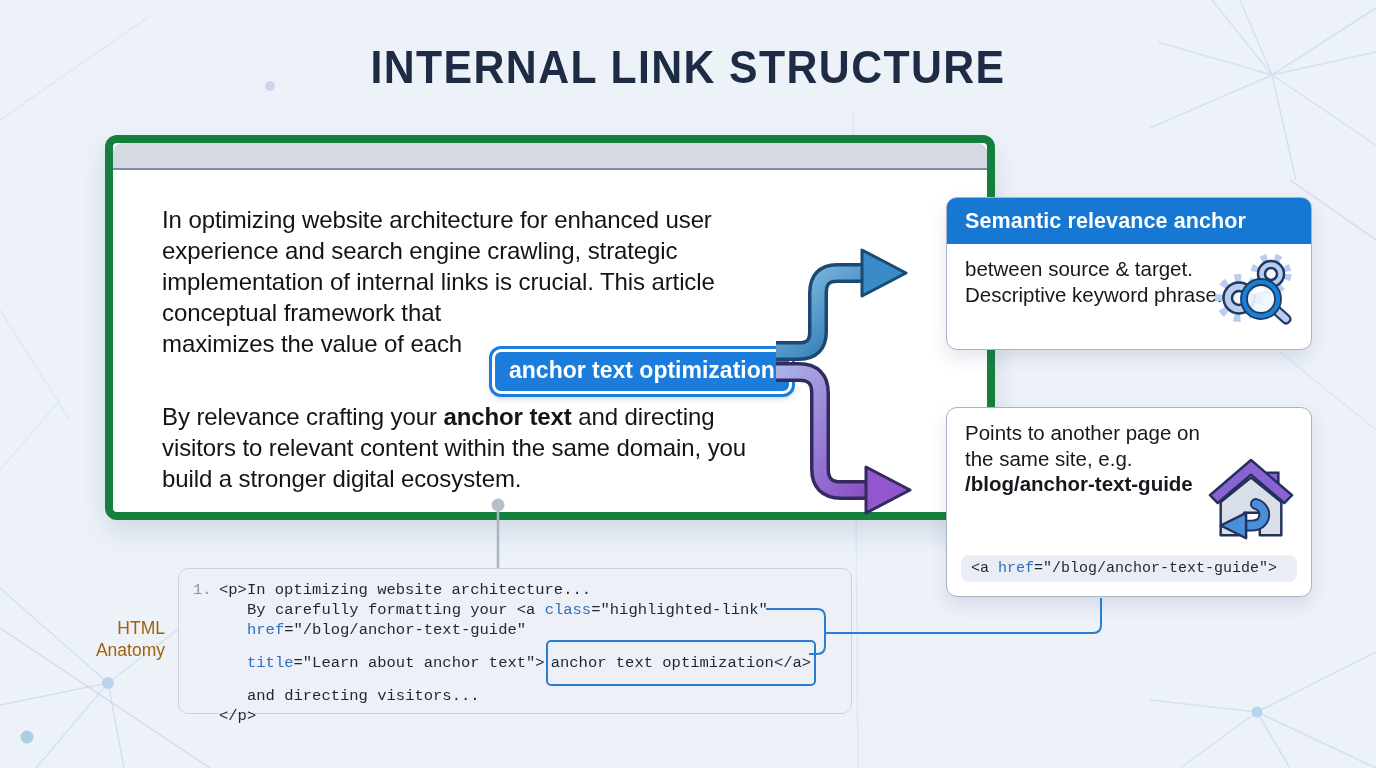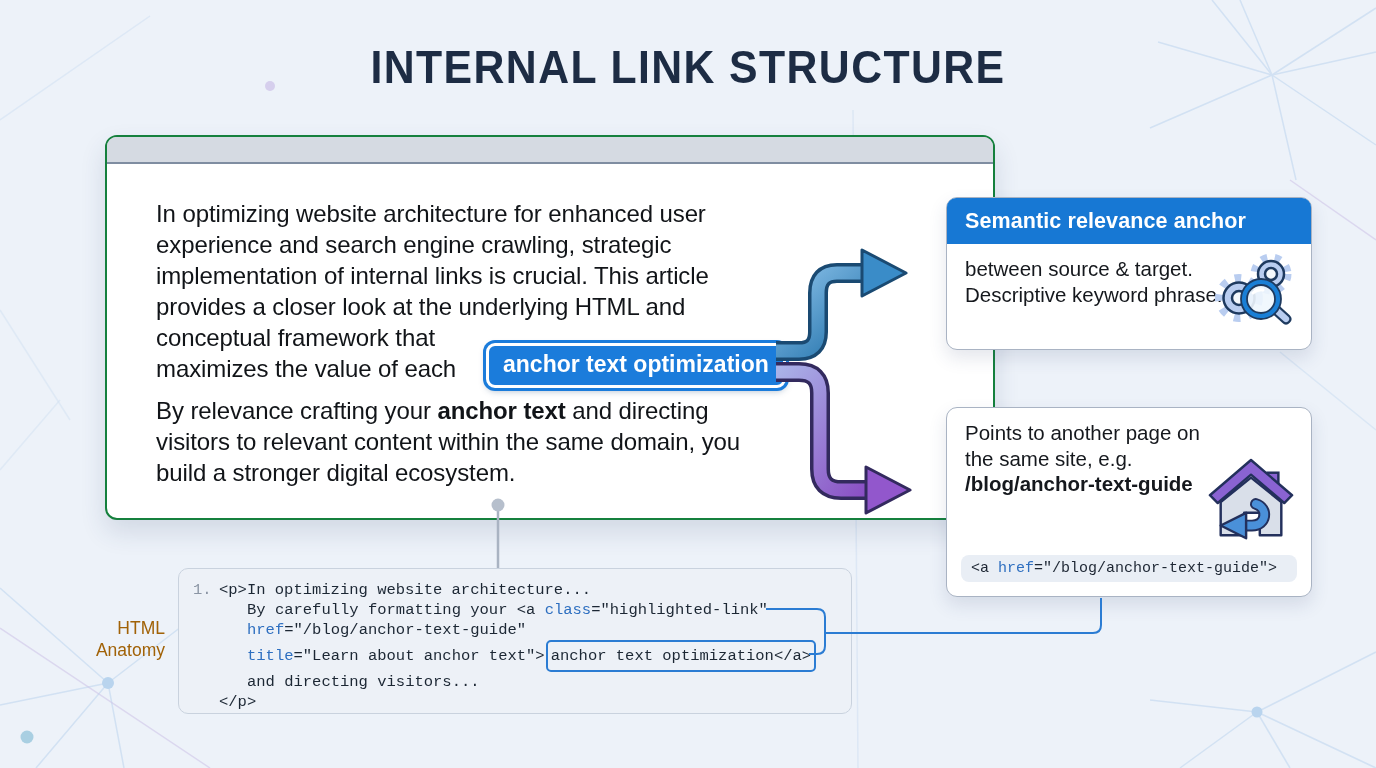--- a/index.html
+++ b/index.html
@@ -27,21 +27,21 @@
   h1.page-title{
     position:absolute;left:0;top:40px;width:100%;
     text-align:center;font-size:46px;font-weight:800;
     letter-spacing:1.5px;color:var(--title-ink);
     transform:scaleX(.93);
   }
 
   
   .browser-card{
     position:absolute;left:105px;top:135px;width:890px;height:385px;
-    background:#ffffff;border:2px solid #15803d;border-radius:12px;
+    background:#ffffff;border:8px solid #15803d;border-radius:12px;
     box-shadow:0 12px 26px rgba(45,65,105,.14);z-index:2;
   }
   .titlebar{
     position:absolute;left:0;top:0;right:0;height:27px;
     background:#d5dae2;border-bottom:2px solid #7f8da1;
     border-radius:9px 9px 0 0;
   }
   .para{position:absolute;font-size:24px;line-height:31px;color:#111418;letter-spacing:-.1px}
   .para .tl{white-space:nowrap}
   .p1{left:49px;top:61px}
@@ -91,21 +91,21 @@
     background:#edf1f7;border:1.5px solid #c9d2de;border-radius:10px;
     padding-top:11px;z-index:2;
   }
   .code-line{
     white-space:pre;font-family:"Liberation Mono","DejaVu Sans Mono",monospace;
     font-size:15.5px;line-height:20px;color:#1c2734;display:flex;align-items:center;
   }
   .pl1{padding-left:14px}.pl2{padding-left:68px}.pl3{padding-left:40px}
   .ln{color:#8b95a4;display:inline-block;width:26px}
   .code-box{
-    border:2px solid #2b7cd3;border-radius:5px;padding:4px 3px;margin-left:1px;
+    border:2px solid #2b7cd3;border-radius:5px;padding:11px 3px;margin-left:1px;
   }
 
   .side-label{
     position:absolute;left:50px;top:617px;width:115px;text-align:right;
     font-size:17.5px;line-height:22px;color:#a16207;z-index:2;
   }
 </style>
 </head>
 <body>
 
@@ -149,21 +149,20 @@
 
 <h1 class="page-title">INTERNAL LINK STRUCTURE</h1>
 
 <div class="browser-card">
   <div class="titlebar"></div>
 
   <div class="para p1">
     <div class="tl">In optimizing website architecture for enhanced user</div>
     <div class="tl">experience and search engine crawling, strategic</div>
     <div class="tl">implementation of internal links is crucial. This article</div>
-    <div class="tl">provides a closer look at the underlying HTML and</div>
     <div class="tl">conceptual framework that</div>
     <div class="tl">maximizes the value of each</div>
   </div>
 
   <div class="anchor-chip">
     <span>anchor text optimization</span>
   </div>
 
   <div class="para p2">
     <div class="tl"><span>By relevance crafting your </span><span class="bold">anchor text</span><span> and directing</span></div>

